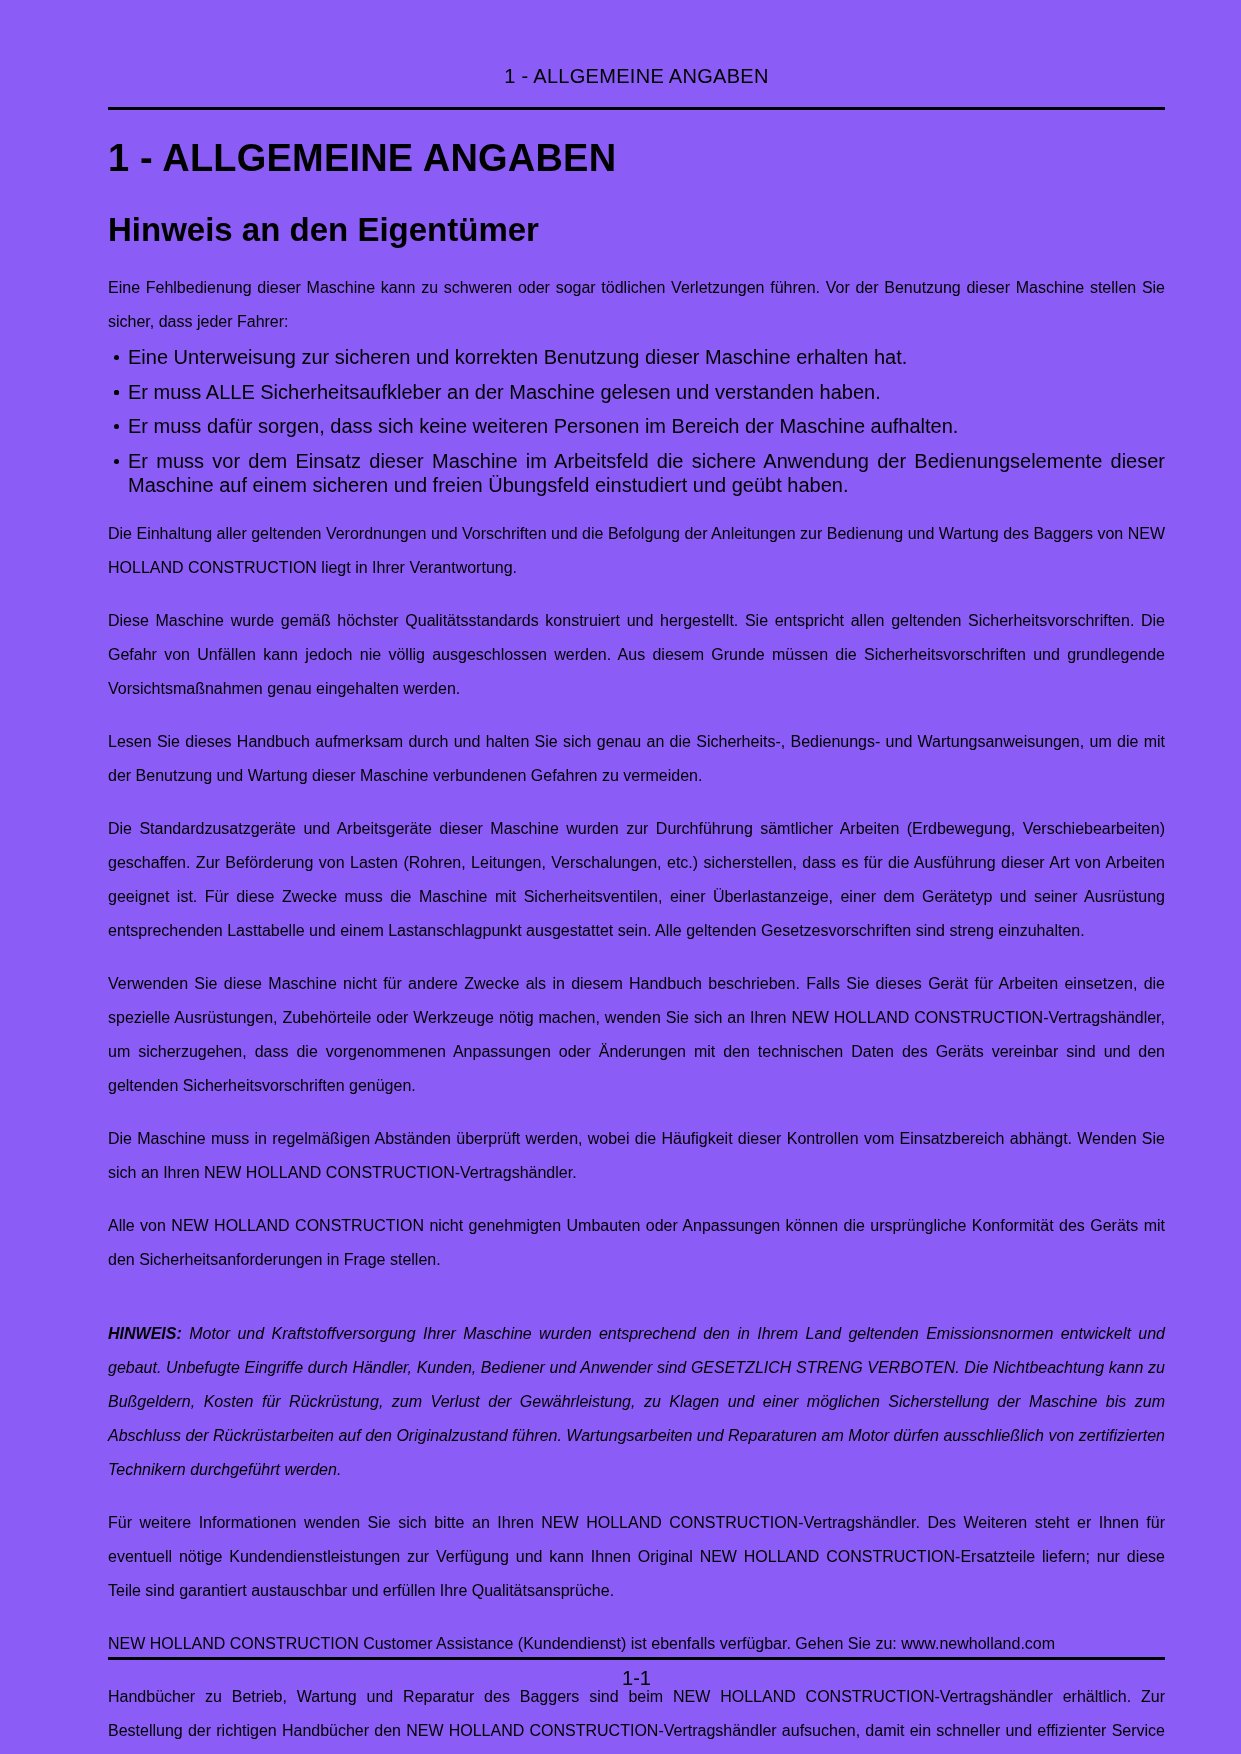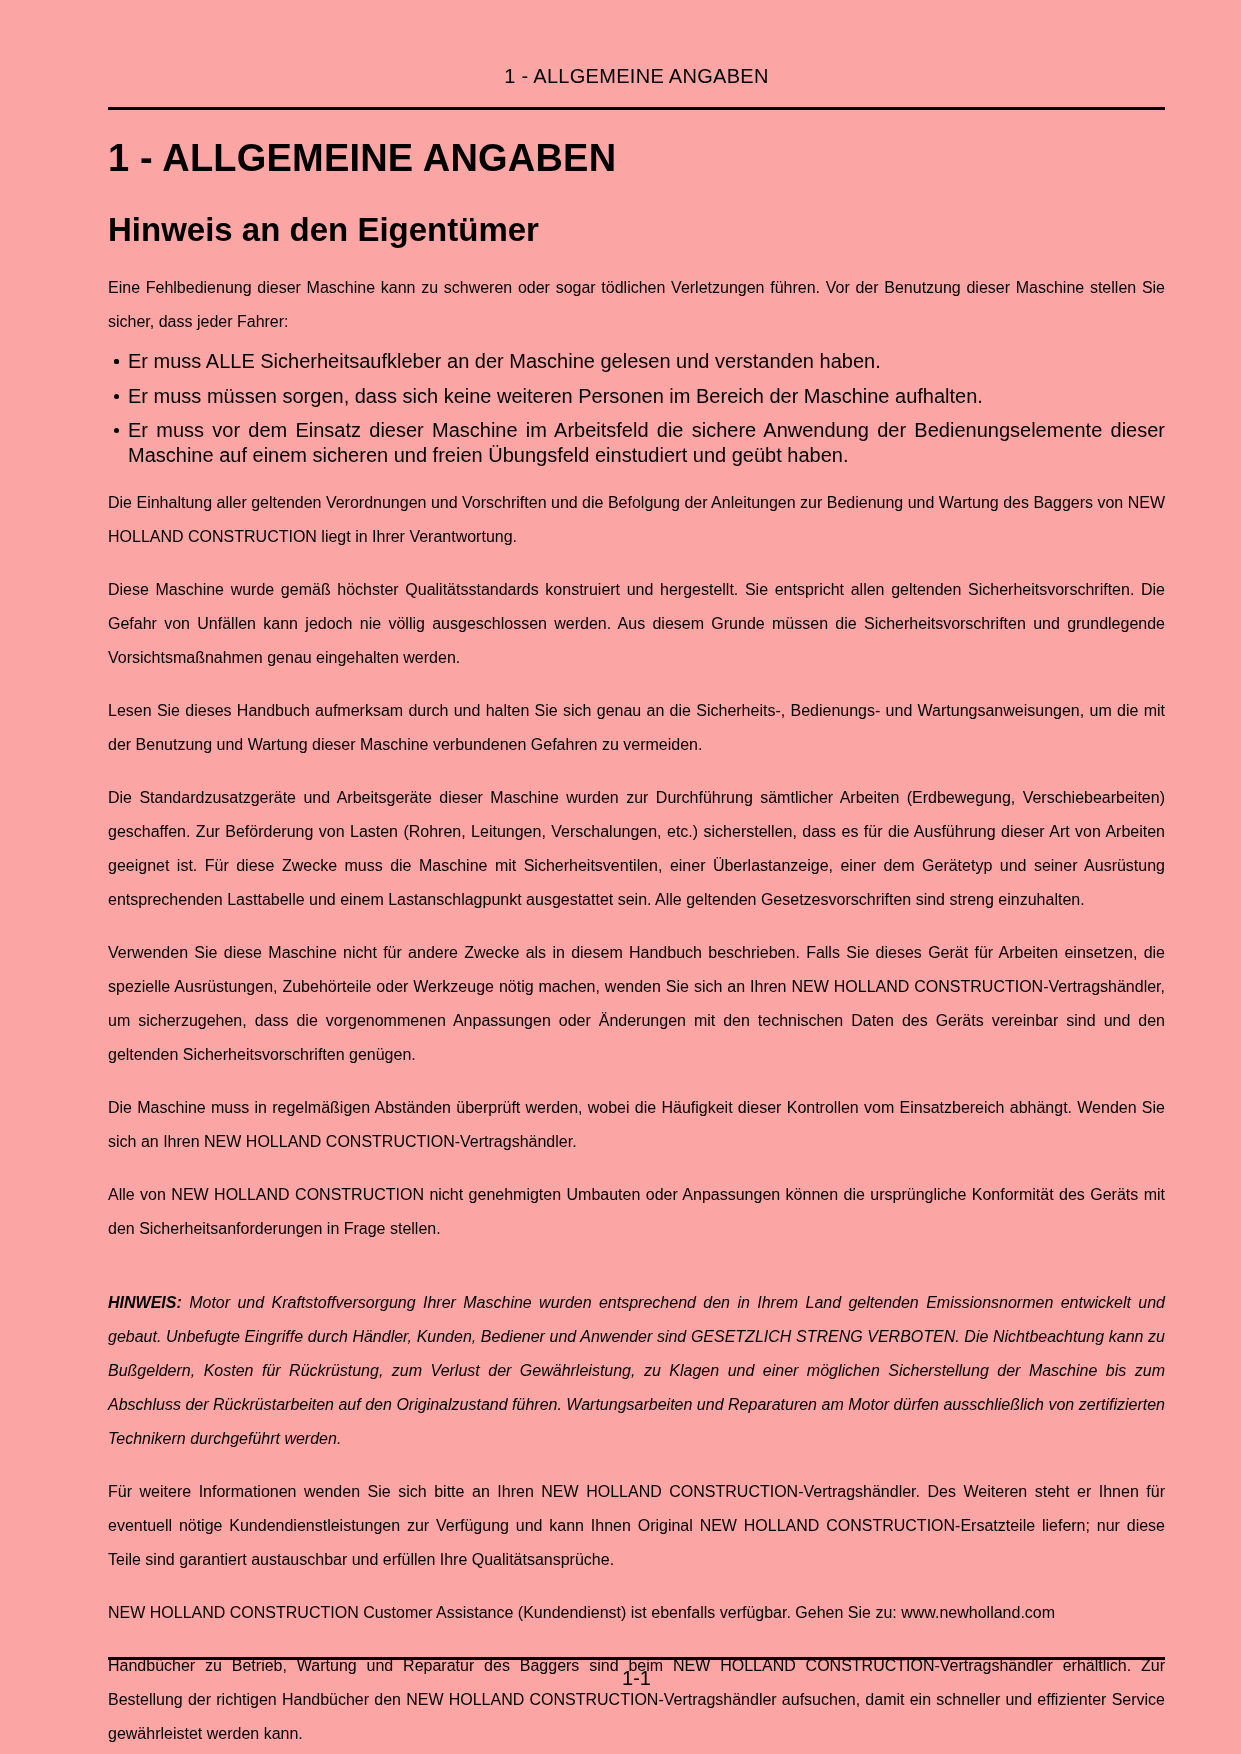--- a/index.html
+++ b/index.html
@@ -1,21 +1,21 @@
 <!DOCTYPE html>
 <html lang="de"><head>
 <meta charset="utf-8">
 <style>
   html, body { margin: 0; padding: 0; background: #ffffff; }
   .page {
     position: relative;
     width: 1241px;
     height: 1754px;
     margin: 0 auto;
-    background: #fca5a5;
+    background: #8b5cf6;
     color: #000000;
     font-family: "Liberation Sans", "DejaVu Sans", sans-serif;
     box-sizing: border-box;
     padding: 0 76px 0 108px;
     overflow: hidden;
   }
   .running-header {
     padding-top: 64px;
     text-align: center;
     font-size: 20px;
@@ -91,28 +91,32 @@
   <div class="rule header-rule"></div>
 
   <h1 class="chapter">1 - ALLGEMEINE ANGABEN</h1>
   <h2 class="section">Hinweis an den Eigentümer</h2>
 
   <p class="body intro">Eine Fehlbedienung dieser Maschine kann zu schweren oder sogar tödlichen Verletzungen führen. Vor der Benutzung dieser Maschine stellen Sie sicher, dass jeder Fahrer:</p>
 
   <ul class="bullets">
     <li class="bullet">
       <span class="dot"></span>
+      <span>Eine Unterweisung zur sicheren und korrekten Benutzung dieser Maschine erhalten hat.</span>
+    </li>
+    <li class="bullet">
+      <span class="dot"></span>
     </li>
     <li class="bullet">
       <span class="dot"></span>
       <span>Er muss ALLE Sicherheitsaufkleber an der Maschine gelesen und verstanden haben.</span>
     </li>
     <li class="bullet">
       <span class="dot"></span>
-      <span>Er muss müssen sorgen, dass sich keine weiteren Personen im Bereich der Maschine aufhalten.</span>
+      <span>Er muss dafür sorgen, dass sich keine weiteren Personen im Bereich der Maschine aufhalten.</span>
     </li>
     <li class="bullet">
       <span class="dot"></span>
       <span>Er muss vor dem Einsatz dieser Maschine im Arbeitsfeld die sichere Anwendung der Bedienungselemente dieser Maschine auf einem sicheren und freien Übungsfeld einstudiert und geübt haben.</span>
     </li>
   </ul>
 
   <p class="body">Die Einhaltung aller geltenden Verordnungen und Vorschriften und die Befolgung der Anleitungen zur Bedienung und Wartung des Baggers von NEW HOLLAND CONSTRUCTION liegt in Ihrer Verantwortung.</p>
   <p class="body">Diese Maschine wurde gemäß höchster Qualitätsstandards konstruiert und hergestellt. Sie entspricht allen geltenden Sicherheitsvorschriften. Die Gefahr von Unfällen kann jedoch nie völlig ausgeschlossen werden. Aus diesem Grunde müssen die Sicherheitsvorschriften und grundlegende Vorsichtsmaßnahmen genau eingehalten werden.</p>
   <p class="body">Lesen Sie dieses Handbuch aufmerksam durch und halten Sie sich genau an die Sicherheits-, Bedienungs- und Wartungsanweisungen, um die mit der Benutzung und Wartung dieser Maschine verbundenen Gefahren zu vermeiden.</p>

